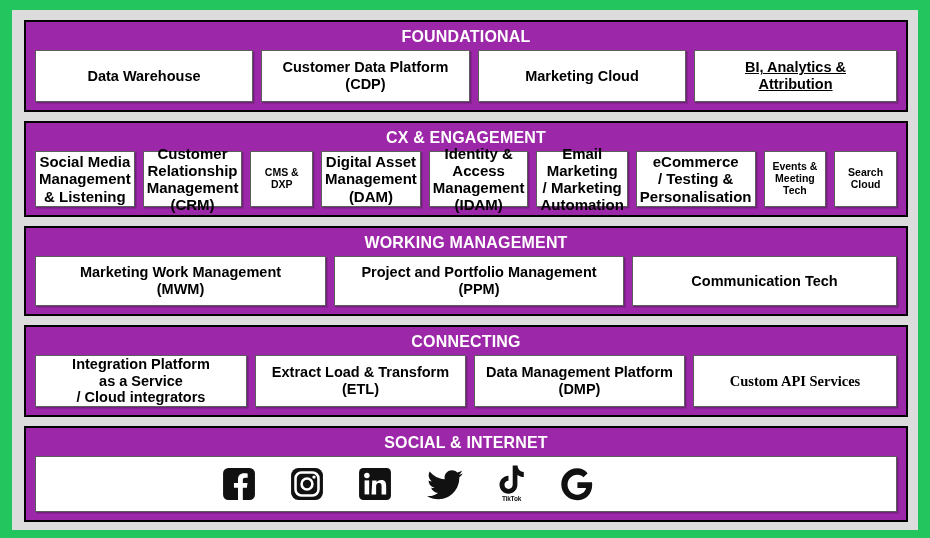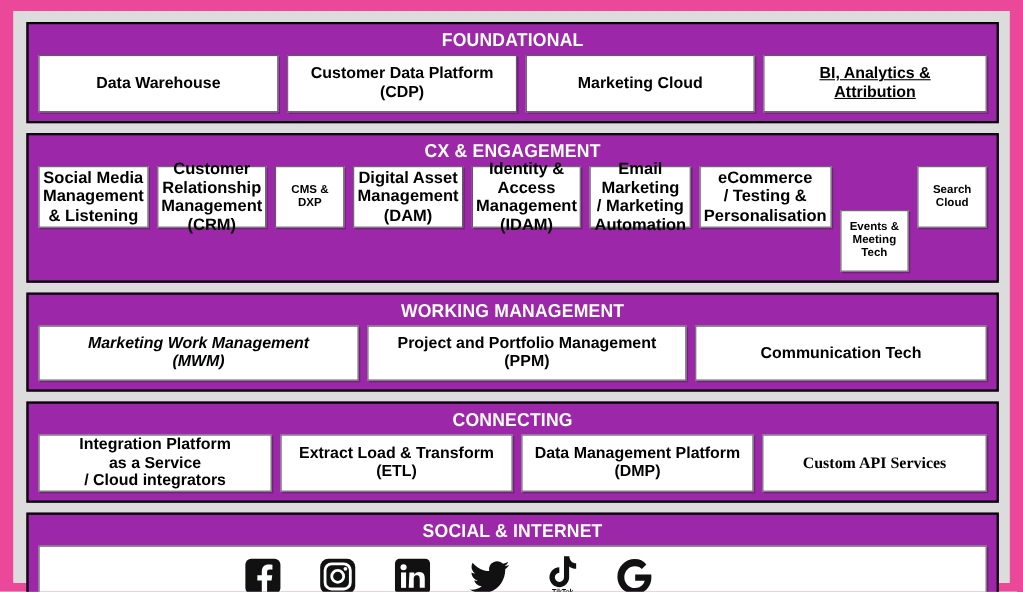--- a/index.html
+++ b/index.html
@@ -5,21 +5,21 @@
   html,body{margin:0;padding:0;}
   body{
     width:930px;height:538px;
     background:#ffffff;
     font-family:"Liberation Sans", sans-serif;
     overflow:hidden;
   }
   #canvas{
     position:relative;
     width:930px;height:538px;
-    background:#ec4899;
+    background:#22c55e;
     box-sizing:border-box;
   }
   .gray-panel{
     position:absolute;
     left:12px;top:10px;
     width:906px;height:520px;
     background:#dcdcdc;
   }
   .stack{
     position:absolute;
@@ -67,25 +67,25 @@
   }
   
   .row-foundational .box{height:52px;font-size:14.5px;}
   .row-foundational .box:nth-child(1){flex:0 0 218px;}
   .row-foundational .box:nth-child(2){flex:0 0 209px;}
   .row-foundational .box:nth-child(3){flex:0 0 208px;}
   .row-foundational .box:nth-child(4){flex:1 1 auto;text-decoration:underline;}
 
   .row-cx .box{height:56px;font-size:15px;flex:1 1 0;}
   .row-cx .box:nth-child(3){font-size:10.5px;}
-  .row-cx .box:nth-child(8){font-size:10.5px;margin-top:40px;}
+  .row-cx .box:nth-child(8){font-size:10.5px;}
   .row-cx .box:nth-child(9){font-size:10.5px;}
 
   .row-working .box{height:50px;font-size:14.5px;}
-  .row-working .box:nth-child(1){flex:0 0 291px;font-style:italic;}
+  .row-working .box:nth-child(1){flex:0 0 291px;}
   .row-working .box:nth-child(2){flex:0 0 290px;}
   .row-working .box:nth-child(3){flex:1 1 auto;}
 
   .row-connecting .box{height:52px;font-size:14.5px;}
   .row-connecting .box:nth-child(1){flex:0 0 212px;}
   .row-connecting .box:nth-child(2){flex:0 0 211px;}
   .row-connecting .box:nth-child(3){flex:0 0 211px;}
   .row-connecting .box:nth-child(4){flex:1 1 auto;font-family:Liberation Serif, serif;}
 
   .row-social .social-box{

